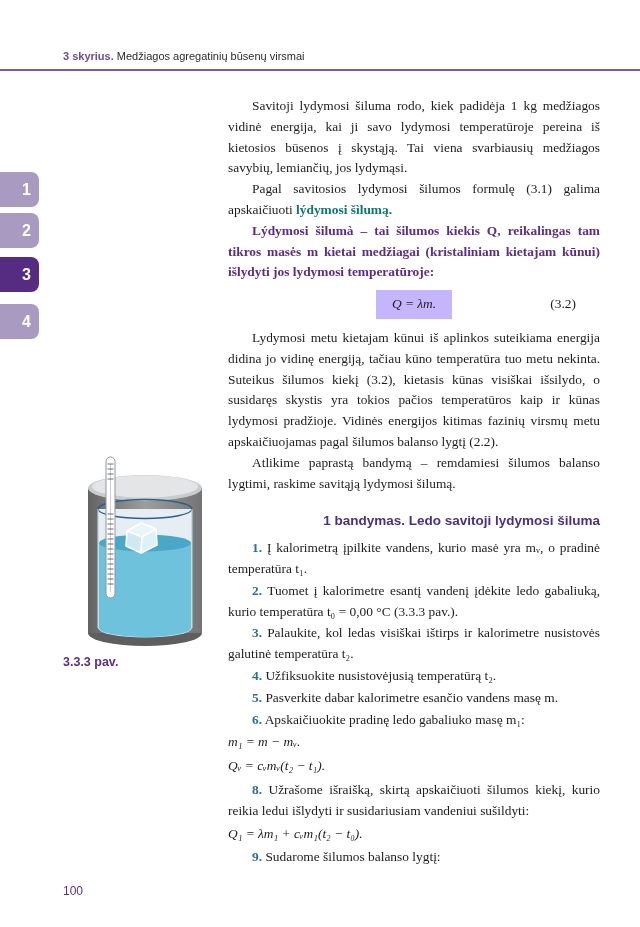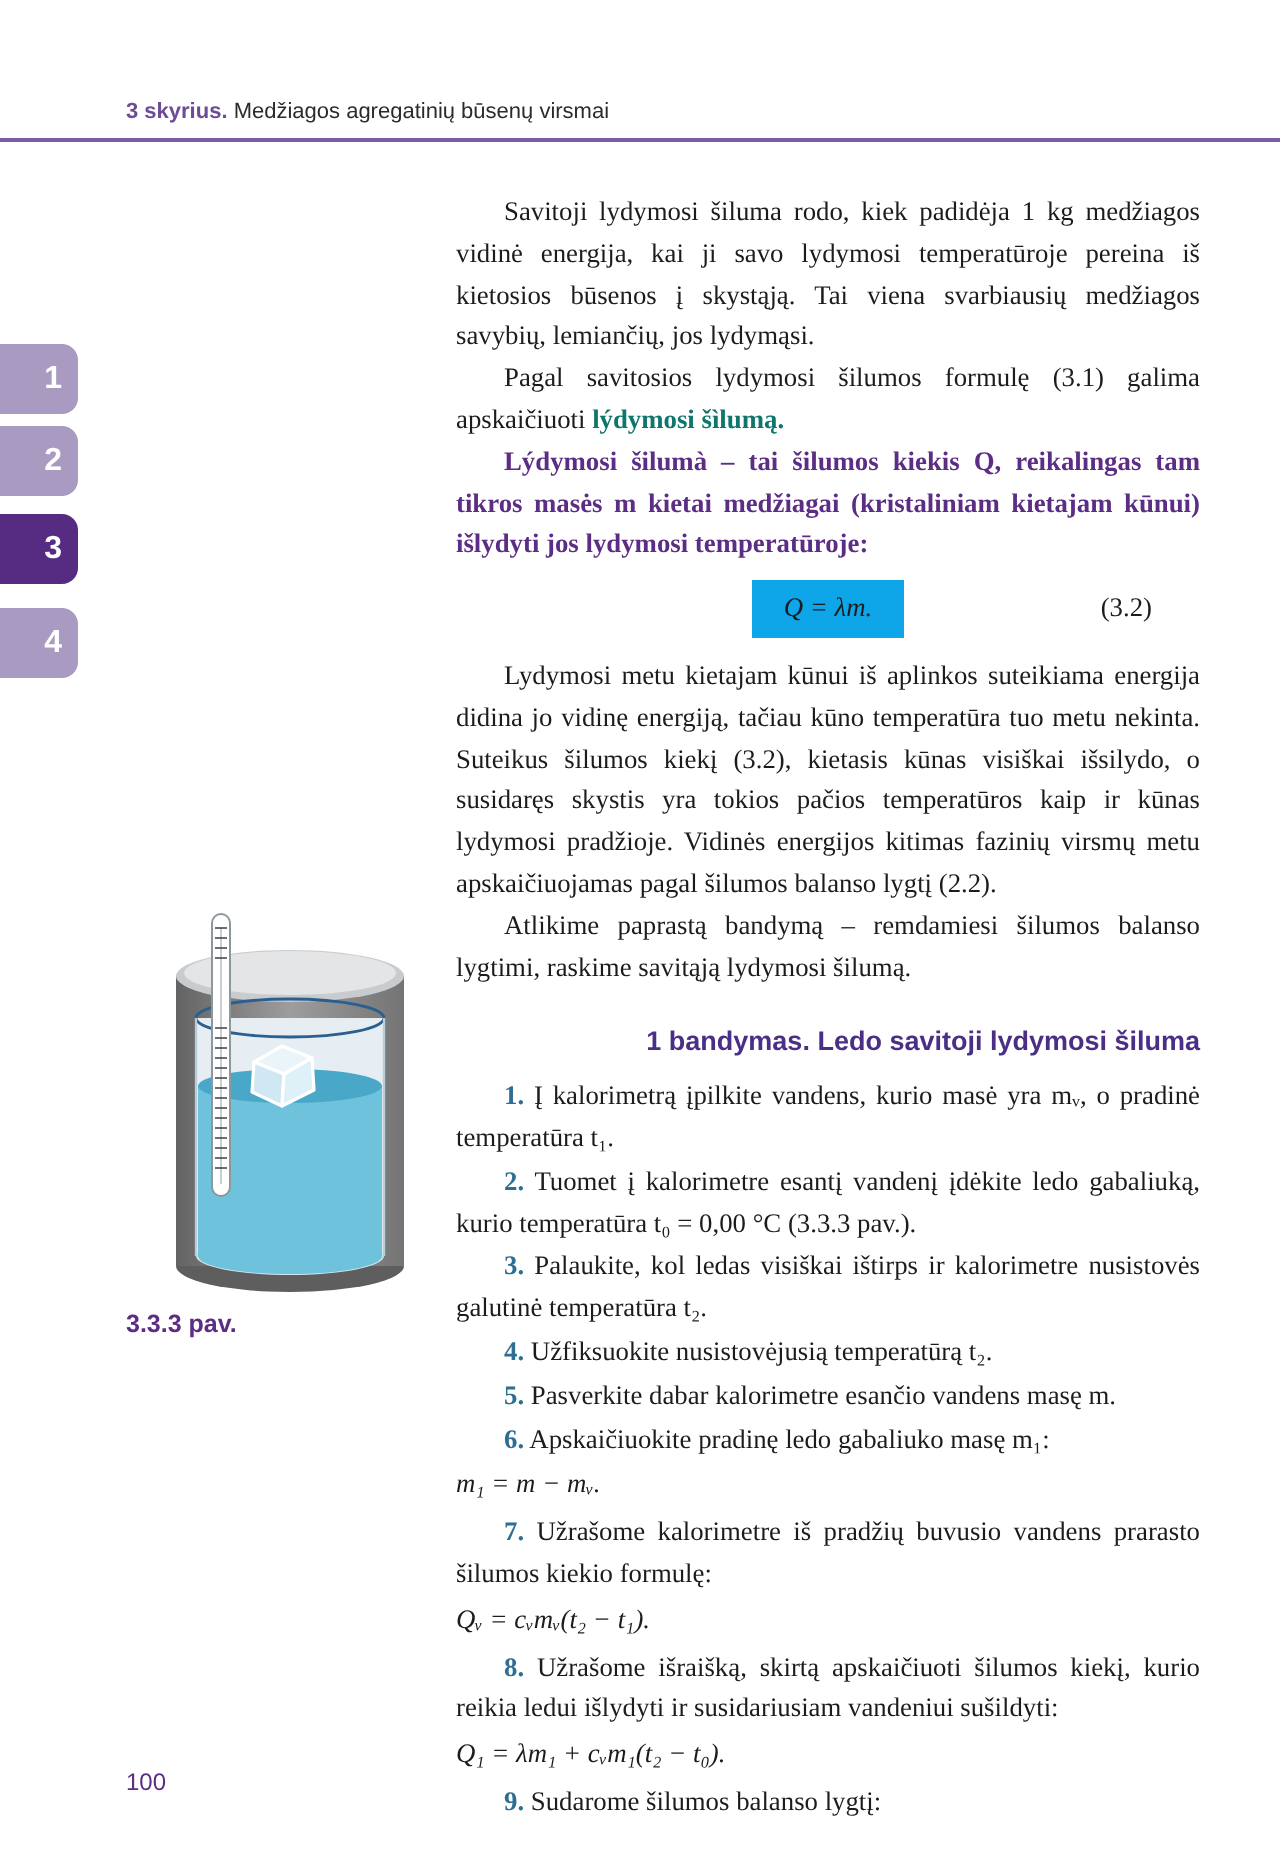--- a/index.html
+++ b/index.html
@@ -19,21 +19,21 @@
   .tab1{top:172px;} .tab2{top:213px;} .tab3{top:257px;} .tab4{top:304px;}
 
   
   .main{position:absolute;left:228px;top:96px;width:372px;text-align:justify;
         font-size:13.4px;line-height:20.8px;color:#1c1c1c;}
   .main p{margin:0;text-indent:24px;}
   .purple{color:#0f766e;font-weight:bold;}
   p.definition{color:#5c2d84;font-weight:bold;}
 
   .eq-row{position:relative;text-align:center;margin:7px 0 9px 0;text-indent:0;}
-  .eq-box{display:inline-block;background:#0ea5e9;padding:4px 16px;font-style:italic;}
+  .eq-box{display:inline-block;background:#c4b5fd;padding:4px 16px;font-style:italic;}
   .eq-num{position:absolute;right:24px;top:4px;font-style:normal;color:#1c1c1c;}
   .formula{font-style:italic;}
   .formula-line{text-indent:0 !important;margin:2px 0 3px 0 !important;}
 
   .exp-heading{font-family:"Liberation Sans",sans-serif;font-weight:bold;font-size:13.5px;
                color:#4b2e86;text-indent:0 !important;margin:17px 0 6px 0 !important;text-align:right;}
   .stepnum{color:#2d6f92;font-weight:bold;}
   p.step{margin:1px 0;}
 
   
@@ -137,21 +137,20 @@
 
     <p class="exp-heading">1 bandymas. Ledo savitoji lydymosi šiluma</p>
 
     <p class="step"><span class="stepnum">1.</span> <span>Į kalorimetrą įpilkite vandens, kurio masė yra mᵥ, o pradinė temperatūra t₁.</span></p>
     <p class="step"><span class="stepnum">2.</span> <span>Tuomet į kalorimetre esantį vandenį įdėkite ledo gabaliuką, kurio temperatūra t₀ = 0,00 °C (3.3.3 pav.).</span></p>
     <p class="step"><span class="stepnum">3.</span> <span>Palaukite, kol ledas visiškai ištirps ir kalorimetre nusistovės galutinė temperatūra t₂.</span></p>
     <p class="step"><span class="stepnum">4.</span> <span>Užfiksuokite nusistovėjusią temperatūrą t₂.</span></p>
     <p class="step"><span class="stepnum">5.</span> <span>Pasverkite dabar kalorimetre esančio vandens masę m.</span></p>
     <p class="step"><span class="stepnum">6.</span> <span>Apskaičiuokite pradinę ledo gabaliuko masę m₁:</span></p>
     <p class="formula-line formula">m₁ = m − mᵥ.</p>
-    <p class="step"><span class="stepnum">7.</span> <span>Užrašome kalorimetre iš pradžių buvusio vandens prarasto šilumos kiekio formulę:</span></p>
     <p class="formula-line formula">Qᵥ = cᵥmᵥ(t₂ − t₁).</p>
     <p class="step"><span class="stepnum">8.</span> <span>Užrašome išraišką, skirtą apskaičiuoti šilumos kiekį, kurio reikia ledui išlydyti ir susidariusiam vandeniui sušildyti:</span></p>
     <p class="formula-line formula">Q₁ = λm₁ + cᵥm₁(t₂ − t₀).</p>
     <p class="step"><span class="stepnum">9.</span> <span>Sudarome šilumos balanso lygtį:</span></p>
 
   </div>
 
   <div class="page-number">100</div>
 
 </div>

